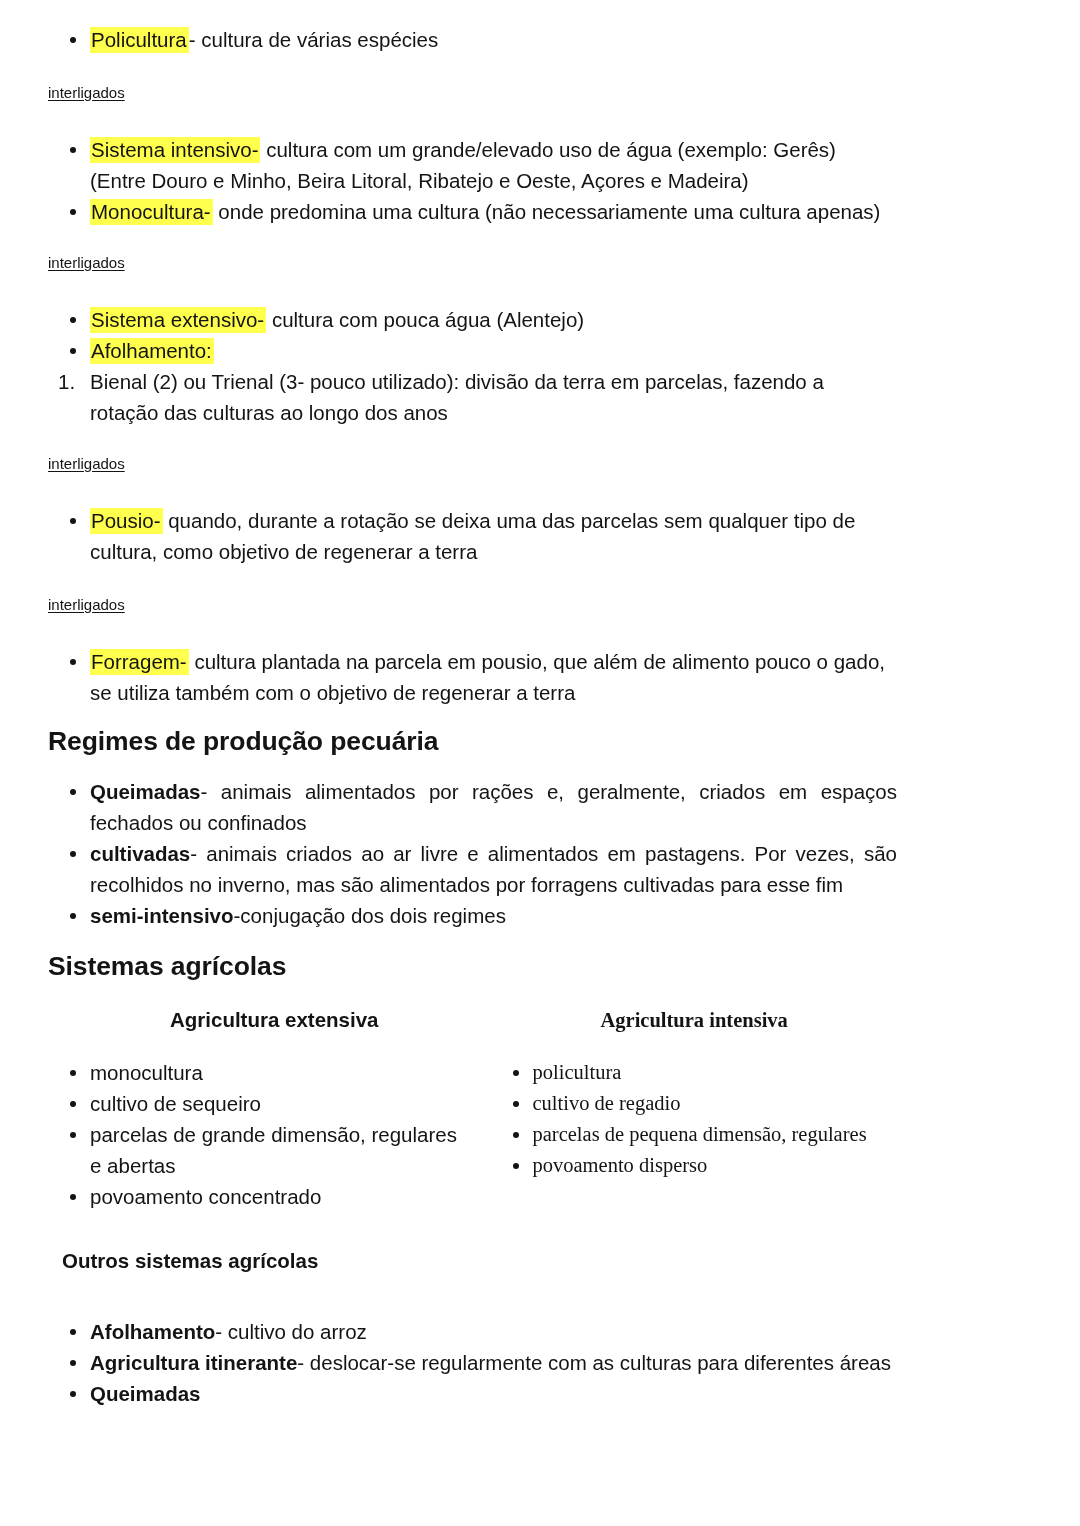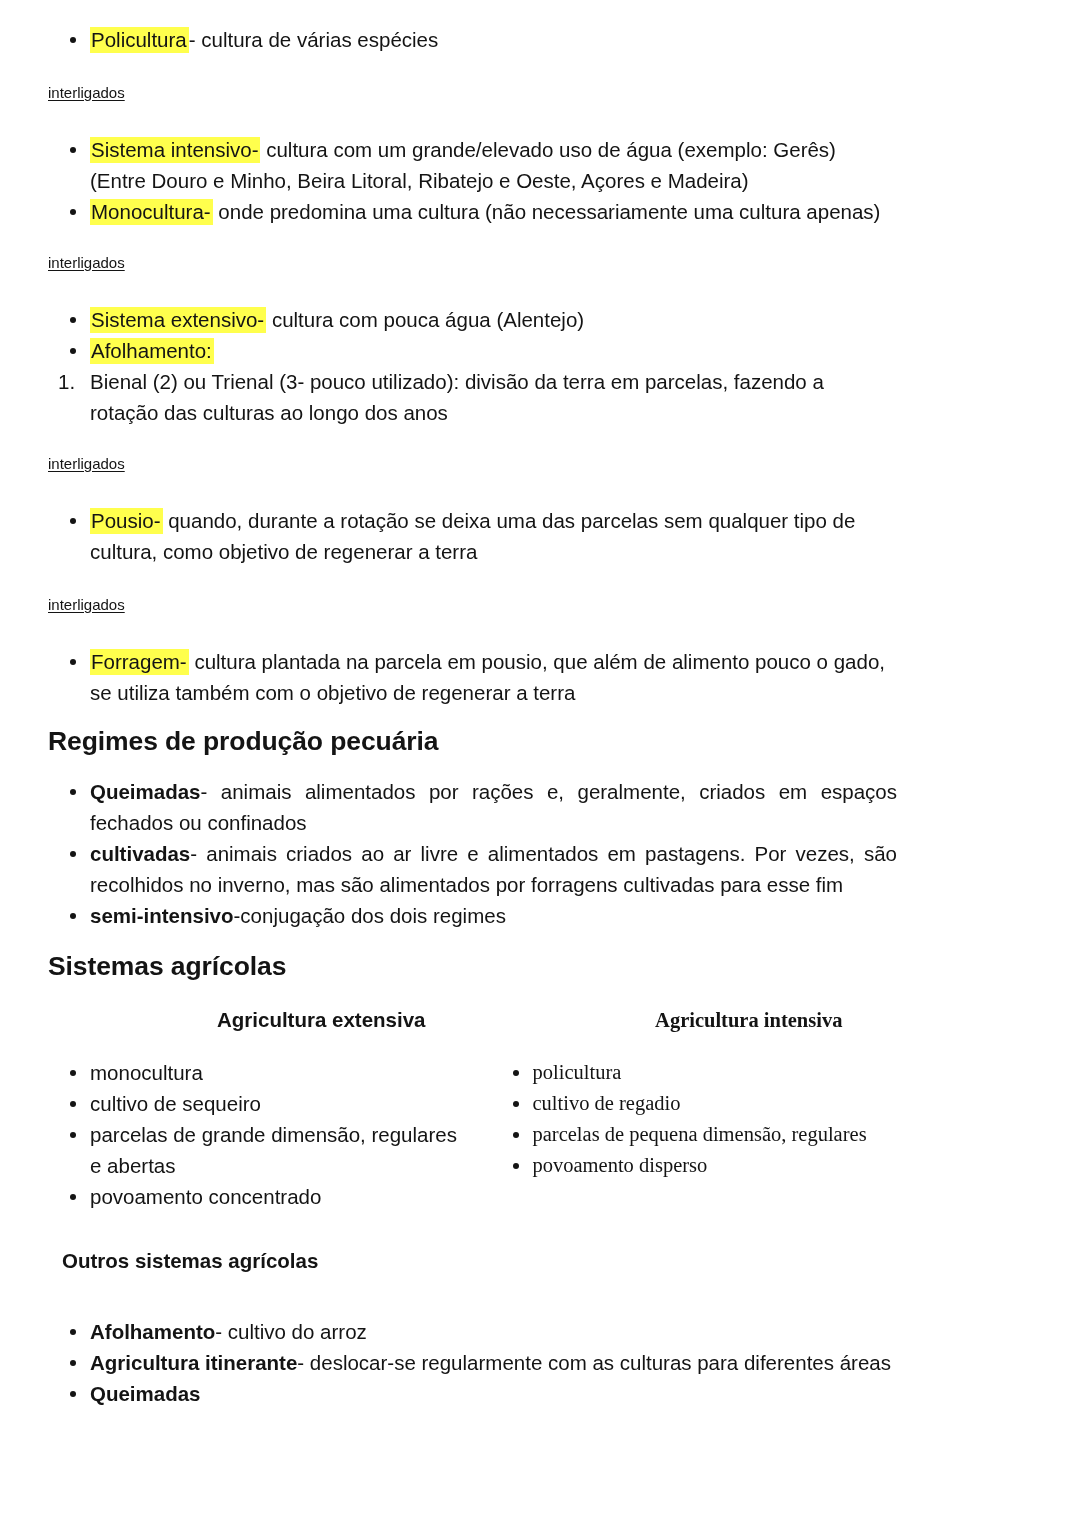--- a/index.html
+++ b/index.html
@@ -112,21 +112,20 @@
     display: flex;
     width: 100%;
   }
   .col { width: 50%; box-sizing: border-box; }
   .col.right { padding-left: 18px; font-family: Liberation Serif, serif; }
   .col-head {
     font-size: 20.5px;
     line-height: 30px;
     font-weight: bold;
     padding-left: 122px;
-    text-align: center;
   }
   .col.right .col-head { padding-left: 110px; }
   .cols ul.bul > li::before { top: 13px; }
 </style>
 </head>
 <body>
 
 <div class="page">
 
   <ul class="bul">

